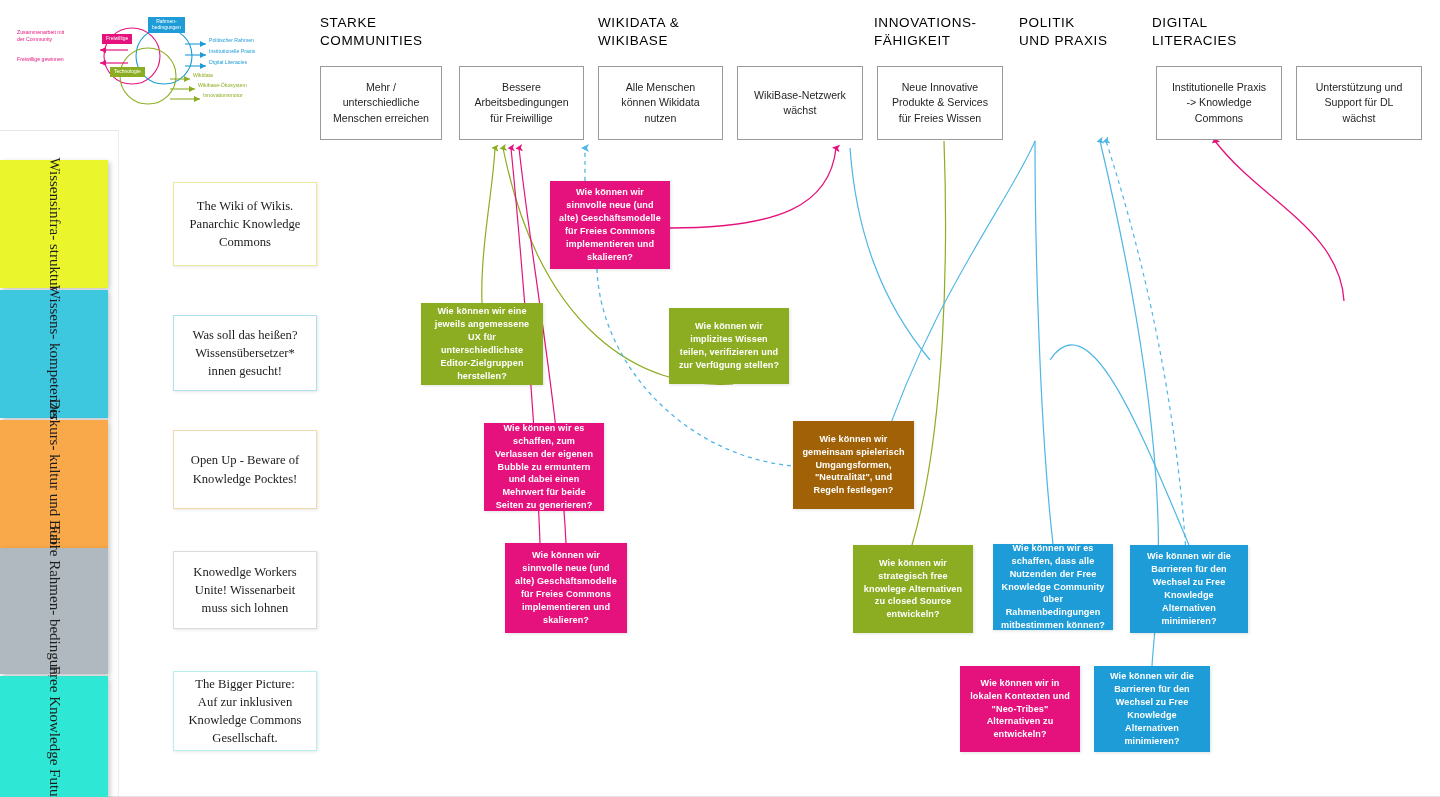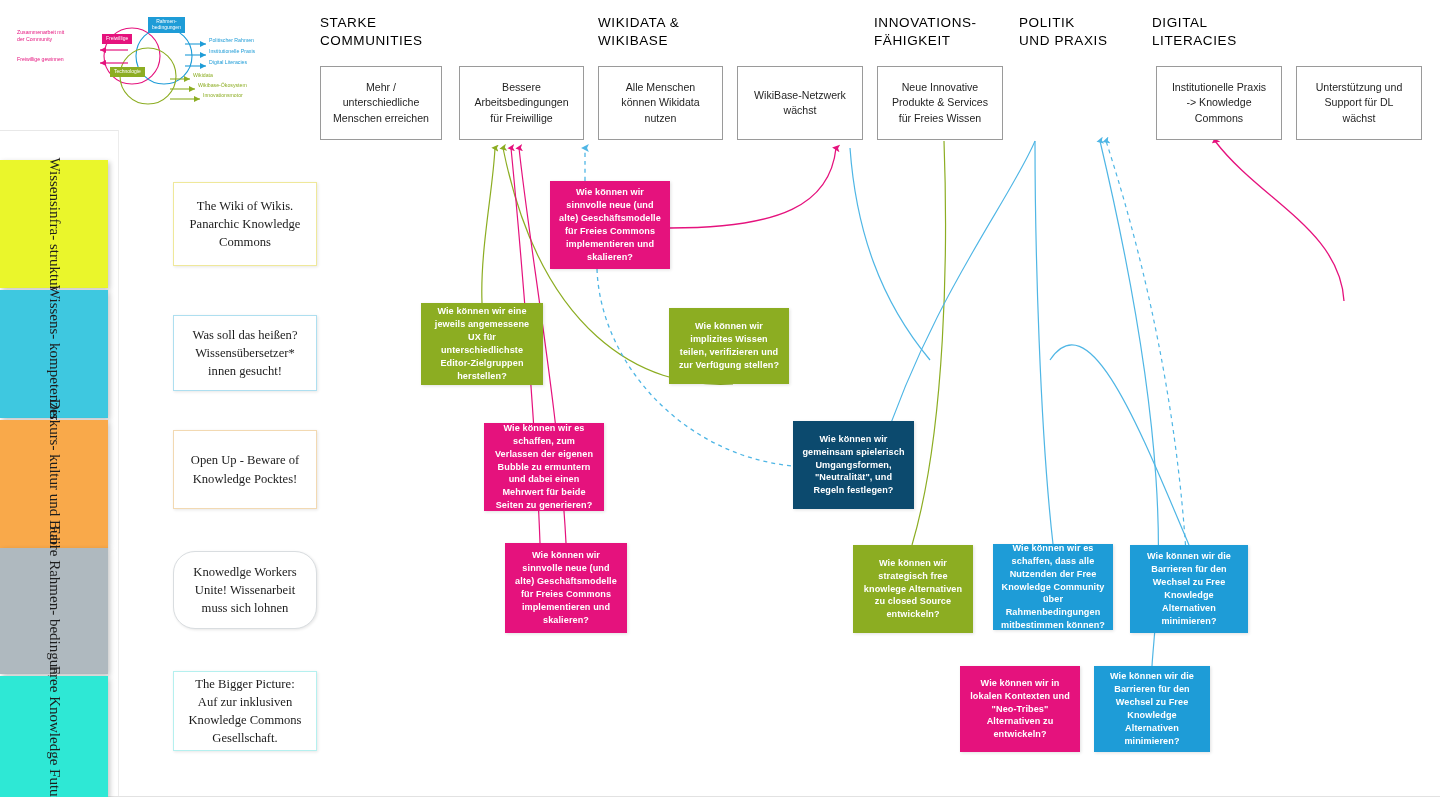--- a/index.html
+++ b/index.html
@@ -262,33 +262,33 @@
 wächst</div>
 
   <div class="theme" style="left: 173px; top: 182px; width: 144px; height: 84px; border-color: rgb(239, 232, 154); white-space: pre-line;">The Wiki of Wikis.
 Panarchic Knowledge
 Commons</div>
   <div class="theme" style="left: 173px; top: 307px; width: 144px; height: 76px; border-color: rgb(174, 223, 240); white-space: pre-line; margin-top: 8px;">Was soll das heißen?
 Wissensübersetzer*
 innen gesucht!</div>
   <div class="theme" style="left: 173px; top: 430px; width: 144px; height: 79px; border-color: rgb(242, 217, 178); white-space: pre-line;">Open Up - Beware of
 Knowledge Pocktes!</div>
-  <div class="theme" style="left: 173px; top: 551px; width: 144px; height: 78px; border-color: rgb(217, 221, 224); white-space: pre-line; border-radius: 22px;">Knowedlge Workers
+  <div class="theme" style="left: 173px; top: 551px; width: 144px; height: 78px; border-color: rgb(217, 221, 224); white-space: pre-line;">Knowedlge Workers
 Unite! Wissenarbeit
 muss sich lohnen</div>
   <div class="theme" style="left: 173px; top: 671px; width: 144px; height: 80px; border-color: rgb(181, 240, 239); white-space: pre-line;">The Bigger Picture:
 Auf zur inklusiven
 Knowledge Commons
 Gesellschaft.</div>
 
   <div class="q" style="left: 550px; top: 181px; width: 120px; height: 88px; background: rgb(229, 18, 125);">Wie können wir sinnvolle neue (und alte) Geschäftsmodelle für Freies Commons implementieren und skalieren?</div>
   <div class="q" style="left: 421px; top: 303px; width: 122px; height: 82px; background: rgb(140, 173, 34);">Wie können wir eine jeweils angemessene UX für unterschiedlichste Editor-Zielgruppen herstellen?</div>
   <div class="q" style="left: 669px; top: 308px; width: 120px; height: 76px; background: rgb(140, 173, 34);">Wie können wir implizites Wissen teilen, verifizieren und zur Verfügung stellen?</div>
   <div class="q" style="left: 484px; top: 423px; width: 120px; height: 88px; background: rgb(229, 18, 125);">Wie können wir es schaffen, zum Verlassen der eigenen Bubble zu ermuntern und dabei einen Mehrwert für beide Seiten zu generieren?</div>
-  <div class="q" style="left: 793px; top: 421px; width: 121px; height: 88px; background: #0c4a6e;">Wie können wir gemeinsam spielerisch Umgangsformen, "Neutralität", und Regeln festlegen?</div>
+  <div class="q" style="left: 793px; top: 421px; width: 121px; height: 88px; background: #a16207;">Wie können wir gemeinsam spielerisch Umgangsformen, "Neutralität", und Regeln festlegen?</div>
   <div class="q" style="left: 505px; top: 543px; width: 122px; height: 90px; background: rgb(229, 18, 125);">Wie können wir sinnvolle neue (und alte) Geschäftsmodelle für Freies Commons implementieren und skalieren?</div>
   <div class="q" style="left: 853px; top: 545px; width: 120px; height: 88px; background: rgb(140, 173, 34);">Wie können wir strategisch free knowlege Alternativen zu closed Source entwickeln?</div>
   <div class="q" style="left: 993px; top: 544px; width: 120px; height: 86px; background: rgb(30, 156, 215);">Wie können wir es schaffen, dass alle Nutzenden der Free Knowledge Community über Rahmenbedingungen mitbestimmen können?</div>
   <div class="q" style="left: 1130px; top: 545px; width: 118px; height: 88px; background: rgb(30, 156, 215);">Wie können wir die Barrieren für den Wechsel zu Free Knowledge Alternativen minimieren?</div>
   <div class="q" style="left: 960px; top: 666px; width: 120px; height: 86px; background: rgb(229, 18, 125);">Wie können wir in lokalen Kontexten und "Neo-Tribes" Alternativen zu entwickeln?</div>
   <div class="q" style="left: 1094px; top: 666px; width: 116px; height: 86px; background: rgb(30, 156, 215);">Wie können wir die Barrieren für den Wechsel zu Free Knowledge Alternativen minimieren?</div>
 
 </div>
 
 </body></html>

